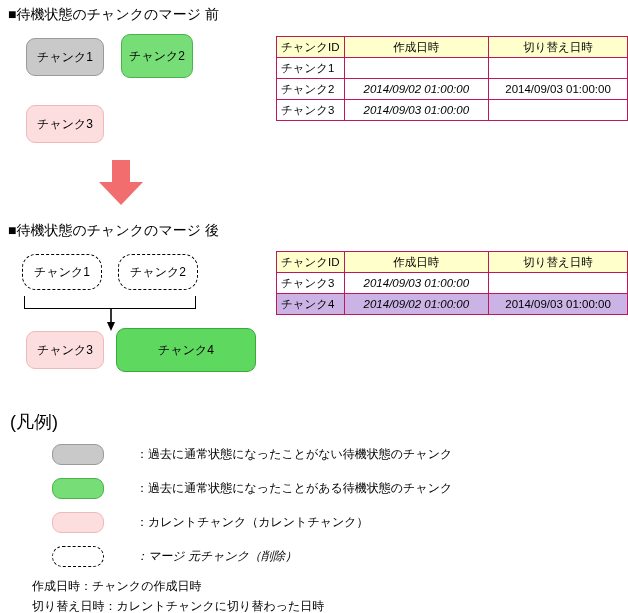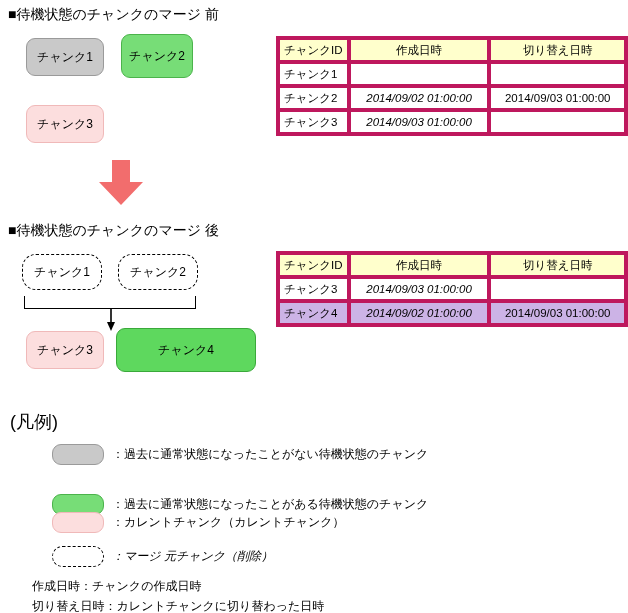--- a/index.html
+++ b/index.html
@@ -42,21 +42,21 @@
     border: 1.6px dashed #000000;
     border-radius: 14px;
   }
 
   
   table.grid {
     border-collapse: collapse;
     font-size: 11.5px;
   }
   table.grid th, table.grid td {
-    border: 4px solid #be185d;
+    border: 1px solid #be185d;
     padding: 2px 4px;
     height: 16px;
     white-space: nowrap;
   }
   table.grid thead th {
     background: #ffffcc;
     text-align: center;
     font-weight: normal;
   }
   table.grid td.c0 { text-align: left; width: 56px; }
@@ -64,20 +64,21 @@
   table.grid td.c2 { text-align: center; width: 140px; }
   table.grid tr.hl td { background: #ccb3e6; }
 
   
   .legend-title { font-size: 18px; }
   .legend-row {
     display: flex;
     align-items: center;
     font-size: 12px;
     white-space: nowrap;
+    gap: 24px;
   }
   .legend-swatch {
     width: 52px;
     height: 21px;
     border-radius: 9px;
     box-sizing: border-box;
     margin-right: 8px;
   }
   .sw-gray   { background: #c9c9c9; border: 1px solid #9a9a9a; }
   .sw-green  { background: #77dd77; border: 1px solid #4bb34b; }
@@ -191,21 +192,21 @@
   </table>
 </div>
 
 <div class="abs legend-title" style="left:10px; top:410px;">(凡例)</div>
 
 <div class="abs legend-row" style="left:52px; top:444px;">
   <span class="legend-swatch sw-gray"></span>
   <span>：過去に通常状態になったことがない待機状態のチャンク</span>
 </div>
 
-<div class="abs legend-row" style="left:52px; top:494px;">
+<div class="abs legend-row" style="left:52px; top:478px;">
   <span class="legend-swatch sw-green"></span>
   <span>：過去に通常状態になったことがある待機状態のチャンク</span>
 </div>
 
 <div class="abs legend-row" style="left:52px; top:512px;">
   <span class="legend-swatch sw-pink"></span>
   <span>：カレントチャンク（カレントチャンク）</span>
 </div>
 
 <div class="abs legend-row" style="left:52px; top:546px;font-style:italic;">

